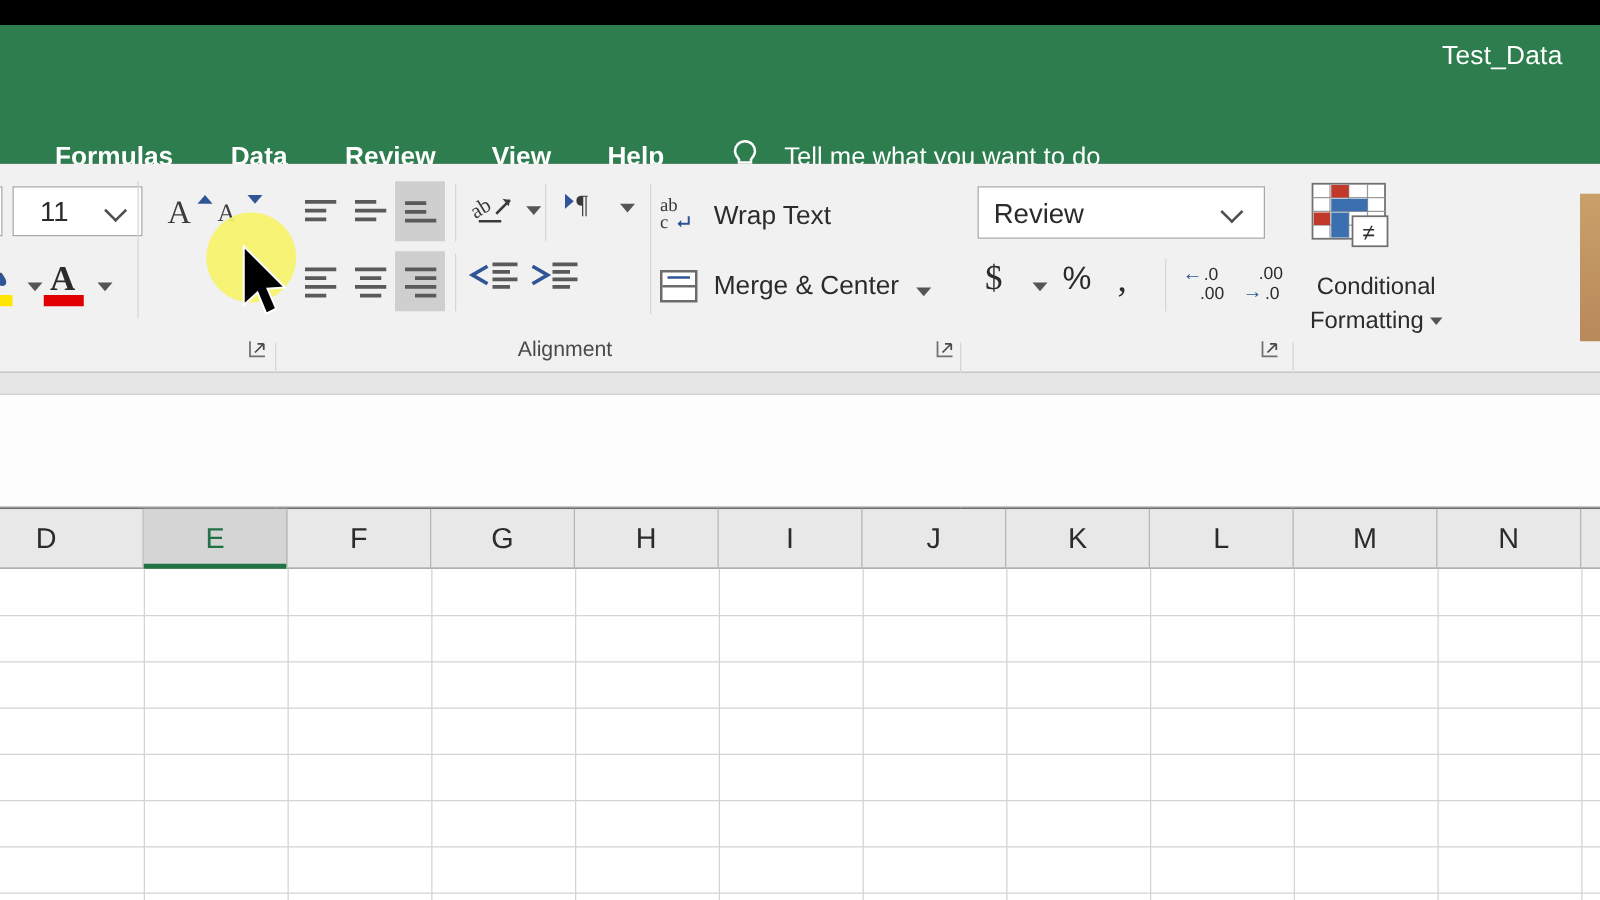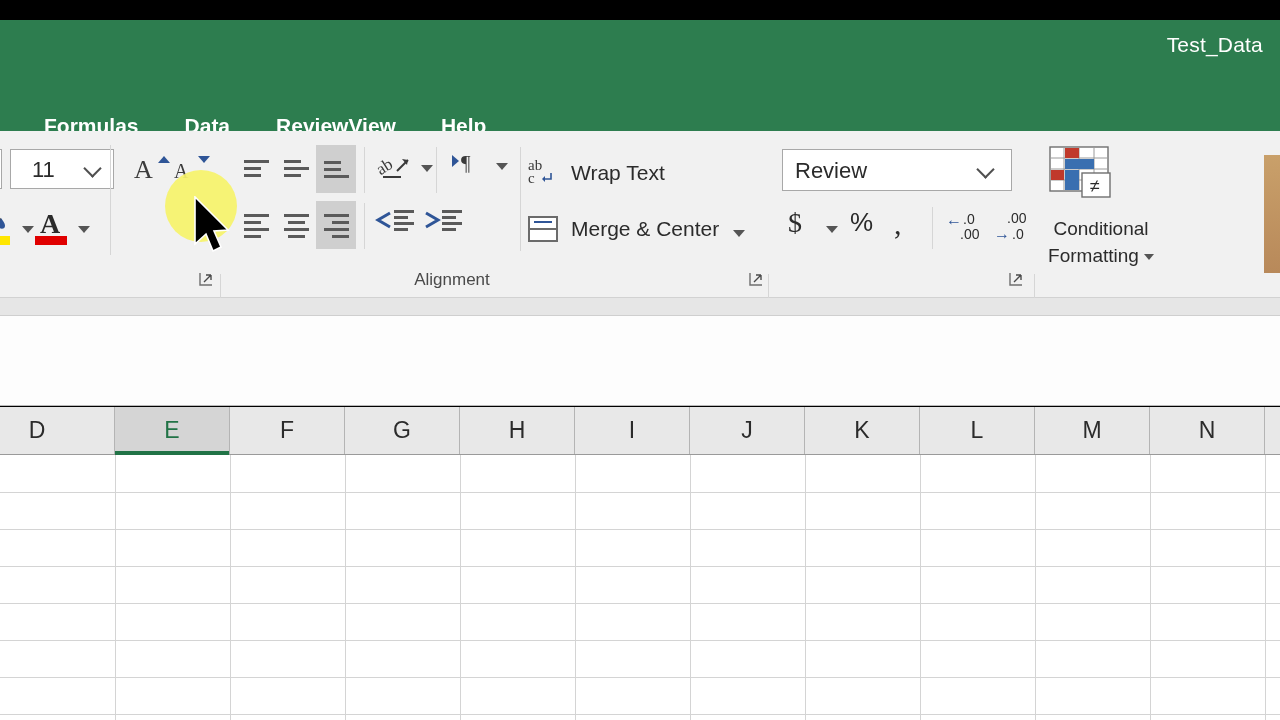--- a/index.html
+++ b/index.html
@@ -16,36 +16,36 @@
     position: absolute; left: 0; top: 0; width: 1280px; height: 20px;
     background: #000000;
   }
 
   
   .greenband {
     position: absolute; left: 0; top: 20px; width: 1280px; height: 111px;
     background: #2d7d4f;
   }
   .wb-title {
-    position: absolute; right: 17px; top: 13px;
+    position: absolute; right: 30px; top: 13px;
     color: #ffffff; font-size: 21px; letter-spacing: .2px;
     white-space: nowrap;
   }
   .tabs {
     position: absolute; left: 0; top: 86px; height: 40px;
     display: flex; align-items: center;
   }
   .tab {
     color: #ffffff; font-size: 21px; white-space: nowrap;
     padding: 2px 0; cursor: default; font-weight: bold;
   }
   .tab-formulas { margin-left: 44px; }
   .tab-data     { margin-left: 46px; }
   .tab-review   { margin-left: 46px; }
-  .tab-view     { }
+  .tab-view     { margin-left: 45px; }
   .tab-help     { margin-left: 45px; }
 
   .tellme { display: flex; align-items: center; margin-left: 52px; }
   .bulb { width: 26px; height: 30px; position: relative; }
   .bulb svg { display: block; }
   .tellme-text {
     color: #ffffff; font-size: 20.5px; white-space: nowrap; margin-left: 18px;
   }
 
   
@@ -227,20 +227,30 @@
   <div class="greenband">
     <div class="wb-title">Test_Data</div>
 
     <div class="tabs">
       <div class="tab tab-formulas">Formulas</div>
       <div class="tab tab-data">Data</div>
       <div class="tab tab-review">Review</div>
       <div class="tab tab-view">View</div>
       <div class="tab tab-help">Help</div>
 
+      <div class="tellme">
+        <span class="bulb">
+          <svg width="26" height="30" viewBox="0 0 26 30">
+            <path d="M13 2 C8 2 5 6 5 10 c0 3 2 5 3.2 6.6 l0 2.4 h9.6 l0-2.4 C19 15 21 13 21 10 C21 6 18 2 13 2 z" fill="none" stroke="#ffffff" stroke-width="2"></path>
+            <rect x="9.5" y="21.5" width="7" height="2" fill="#ffffff"></rect>
+            <rect x="10.5" y="25" width="5" height="2" fill="#ffffff"></rect>
+          </svg>
+        </span>
+        <span class="tellme-text">Tell me what you want to do</span>
+      </div>
     </div>
   </div>
 
   <div class="ribbon">
     <div class="ribbon-groups">
 
       <div class="grp grp-font">
         <div class="fontname-box">
           
         </div>

